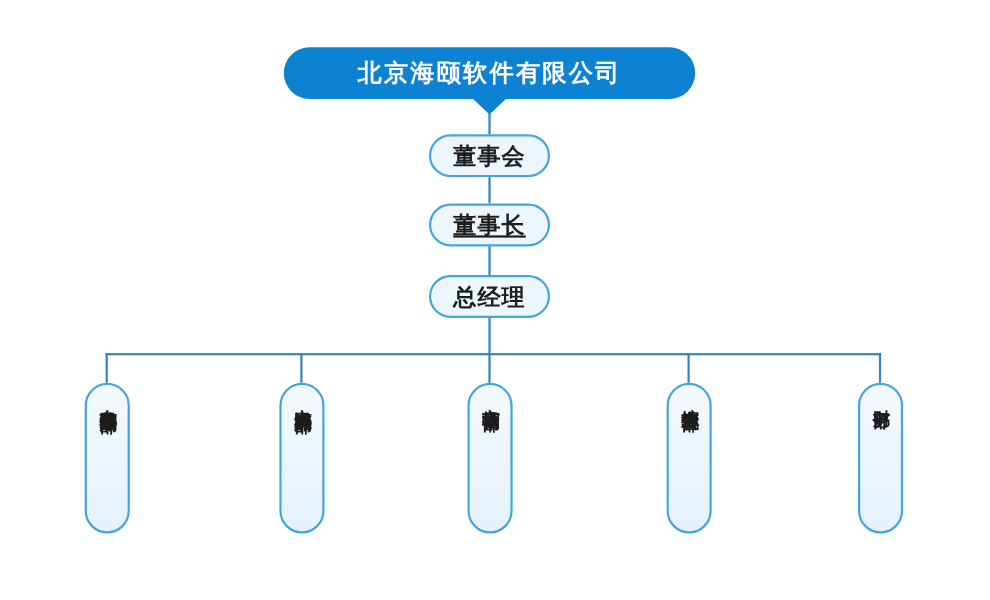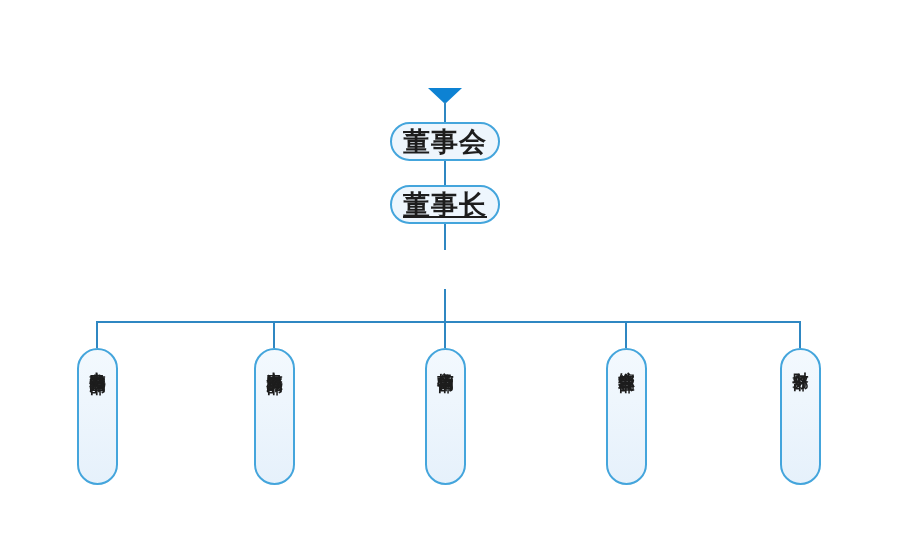--- a/index.html
+++ b/index.html
@@ -59,21 +59,21 @@
     left: 390px;
     width: 110px;
     height: 39px;
     background: #eef6fd;
     border: 2px solid #44a5dc;
     border-radius: 22px;
     box-sizing: border-box;
     display: flex;
     align-items: center;
     justify-content: center;
-    font-size: 27px;
+    font-size: 21px;
     font-weight: bold;
     color: #1d1d1d;
     letter-spacing: 1px;
   }
   
   .dept {
     position: absolute;
     top: 348px;
     width: 41px;
     height: 137px;
@@ -94,36 +94,42 @@
     text-orientation: upright;
     letter-spacing: 1px;
     line-height: 1;
   }
 </style>
 </head>
 <body>
 
 <div class="canvas">
 
+  <div class="root-bubble">
+    <span>北京海颐软件有限公司</span>
+  </div>
   <div class="root-tail"></div>
 
   <div class="vline" style="left:444px; top:102px; height:20px;"></div>
 
   <div class="pill" style="top:122px;">
     <span>董事会</span>
   </div>
 
   <div class="vline" style="left:444px; top:161px; height:24px;"></div>
 
   <div class="pill" style="top:185px;text-decoration:underline;">
     <span>董事长</span>
   </div>
 
   <div class="vline" style="left:444px; top:224px; height:26px;"></div>
 
+  <div class="pill" style="top:250px;">
+    <span>总经理</span>
+  </div>
 
   <div class="vline" style="left:444px; top:289px; height:33px;"></div>
 
   <div class="hline" style="left:96px; top:321px; width:705px;"></div>
 
   <div class="vline" style="left:96px;  top:321px; height:27px;"></div>
   <div class="vline" style="left:273px; top:321px; height:27px;"></div>
   <div class="vline" style="left:444px; top:321px; height:27px;"></div>
   <div class="vline" style="left:625px; top:321px; height:27px;"></div>
   <div class="vline" style="left:799px; top:321px; height:27px;"></div>

